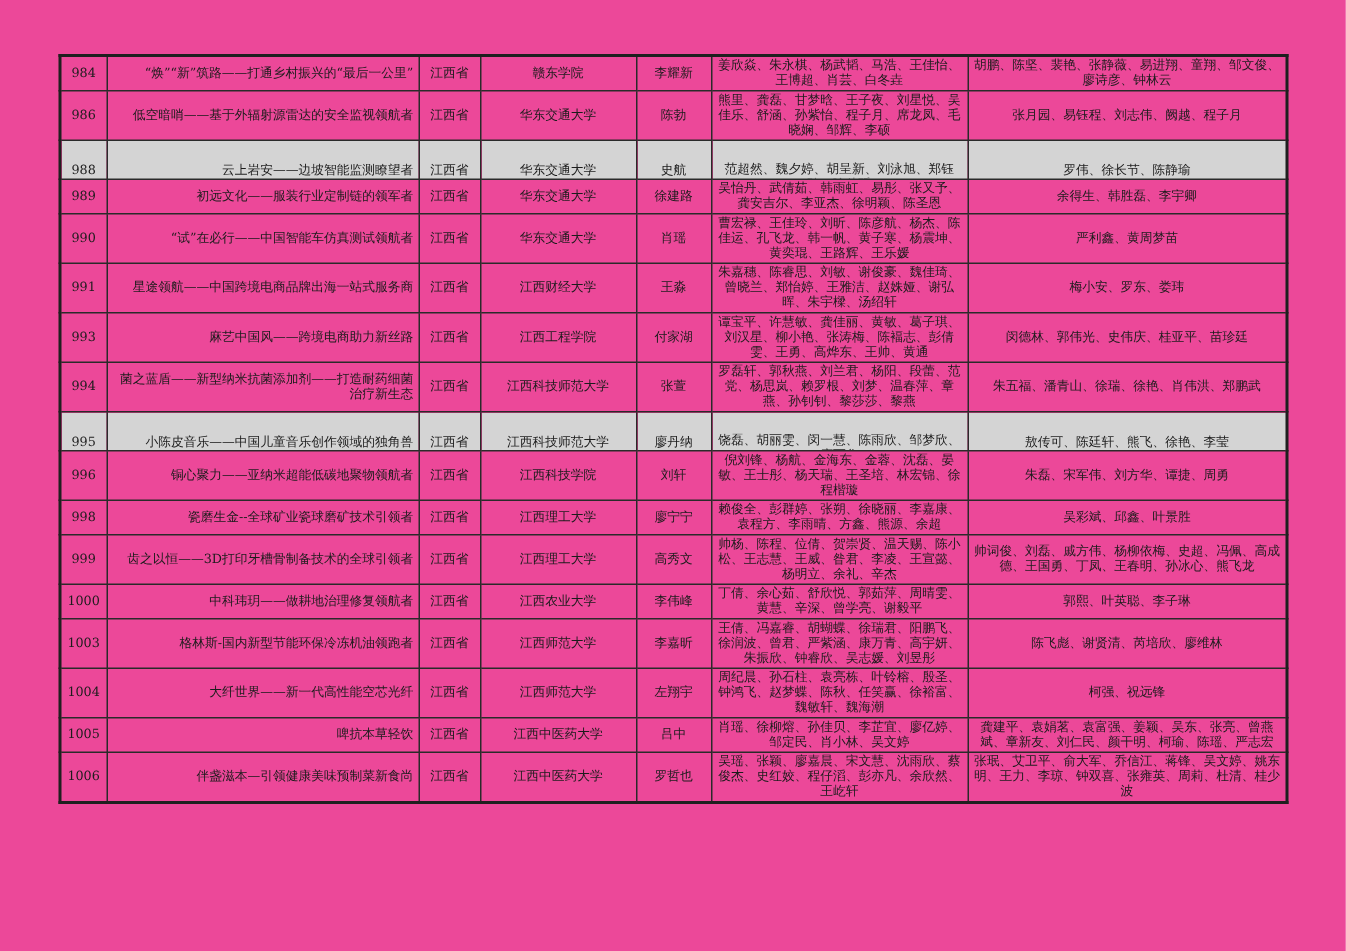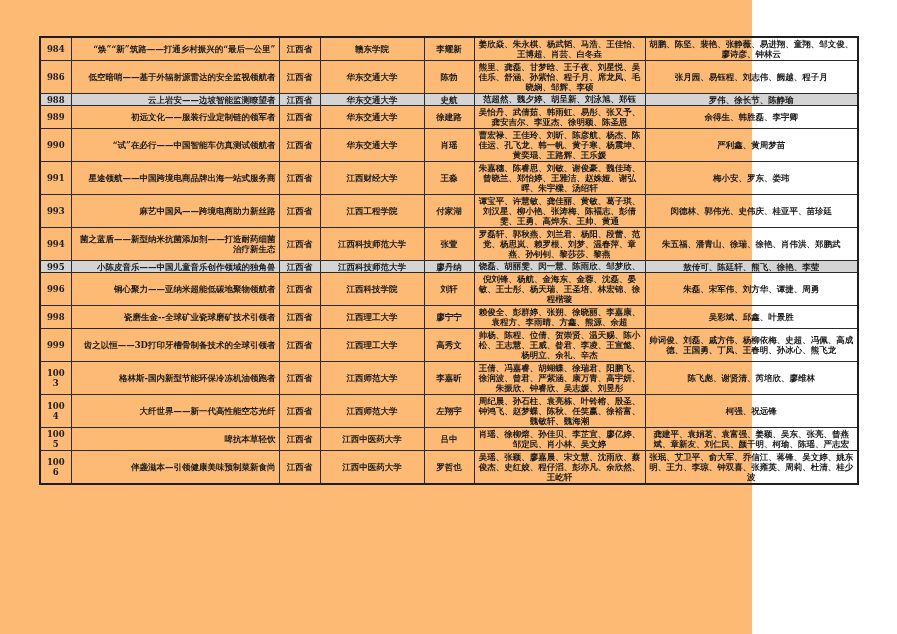--- a/index.html
+++ b/index.html
@@ -1,41 +1,41 @@
 <!DOCTYPE html>
 <html><head>
 <meta charset="utf-8">
 <style>
   html,body{margin:0;padding:0;}
   body{
     width:897px;height:634px;background:#ffffff;overflow:hidden;
     font-family:"DejaVu Serif","Liberation Serif",serif;
     color:#1c1c1c;
   }
-  .page{position:relative;width:752px;height:634px;background:#fdba74;font-weight:bold;}
+  .page{position:relative;width:897px;height:634px;background:#ec4899;}
   table.grid{
     position:absolute;left:39px;top:36px;width:818px;
     border-collapse:collapse;table-layout:fixed;
     border:2px solid #1f1f1f;
   }
   table.grid td{
     border:1px solid #2a2a2a;
     padding:1px 3px;
     font-size:8.5px;
     line-height:10px;
     vertical-align:middle;
     word-break:break-all;
     overflow:hidden;
   }
   td.c-no{text-align:center;font-size:9.5px;}
   td.c-project{text-align:right;}
   td.c-prov,td.c-univ,td.c-leader{text-align:center;}
   td.c-members,td.c-advisors{text-align:center;}
   tr.squeeze1{background:#d4d4d4;}
-  tr.squeeze1 td{padding-top:0;padding-bottom:0;}
+  tr.squeeze1 td{padding-top:14px;padding-bottom:0;}
   tr.squeeze1 .cellwrap{max-height:11px;overflow:hidden;}
 </style>
 </head>
 <body>
 
 <div class="page">
   <table class="grid">
     <colgroup>
       <col style="width:31px">
       <col style="width:208px">
@@ -317,20 +317,43 @@
           </td>
     <td class="c-members">
             <div class="cellwrap">帅杨、陈程、位倩、贺崇贤、温天赐、陈小松、王志慧、王威、昝君、李凌、王宣懿、杨明立、余礼、辛杰</div>
           </td>
     <td class="c-advisors">
             <div class="cellwrap">帅词俊、刘磊、戚方伟、杨柳依梅、史超、冯佩、高成德、王国勇、丁凤、王春明、孙冰心、熊飞龙</div>
           </td>
   </tr>
         <tr>
     <td class="c-no">
+            <div class="cellwrap">1000</div>
+          </td>
+    <td class="c-project">
+            <div class="cellwrap">中科玮玥——做耕地治理修复领航者</div>
+          </td>
+    <td class="c-prov">
+            <div class="cellwrap">江西省</div>
+          </td>
+    <td class="c-univ">
+            <div class="cellwrap">江西农业大学</div>
+          </td>
+    <td class="c-leader">
+            <div class="cellwrap">李伟峰</div>
+          </td>
+    <td class="c-members">
+            <div class="cellwrap">丁倩、余心茹、舒欣悦、郭茹萍、周晴雯、黄慧、辛深、曾学亮、谢毅平</div>
+          </td>
+    <td class="c-advisors">
+            <div class="cellwrap">郭熙、叶英聪、李子琳</div>
+          </td>
+  </tr>
+        <tr>
+    <td class="c-no">
             <div class="cellwrap">1003</div>
           </td>
     <td class="c-project">
             <div class="cellwrap">格林斯-国内新型节能环保冷冻机油领跑者</div>
           </td>
     <td class="c-prov">
             <div class="cellwrap">江西省</div>
           </td>
     <td class="c-univ">
             <div class="cellwrap">江西师范大学</div>

